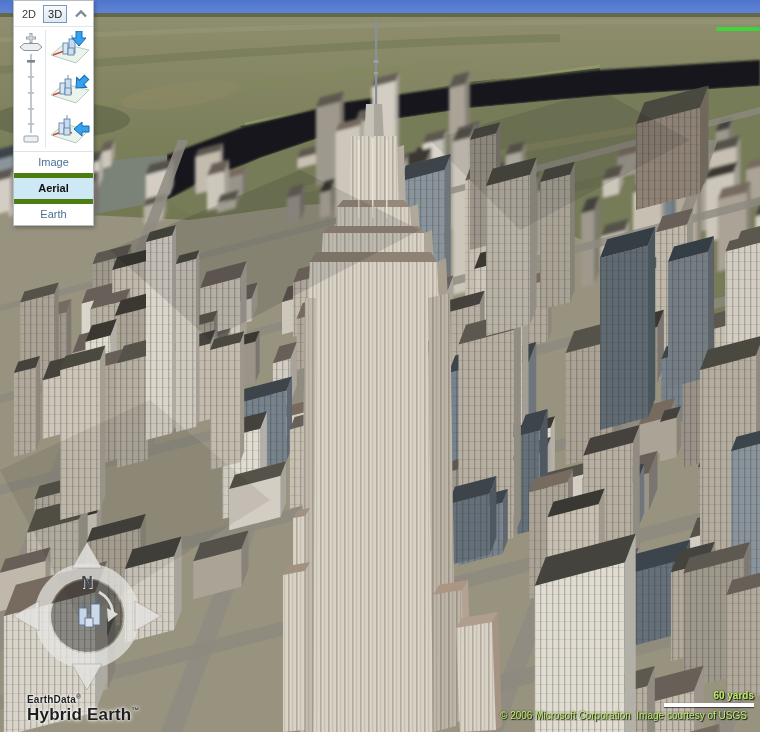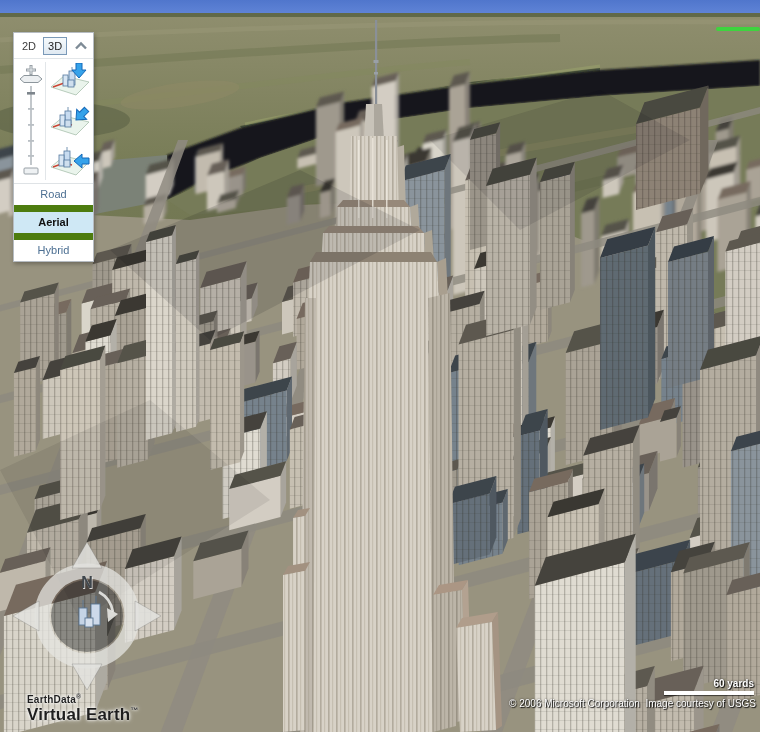--- a/index.html
+++ b/index.html
@@ -1,55 +1,55 @@
 <!DOCTYPE html>
 <html><head>
 <meta charset="utf-8">
 <style>
   html,body{margin:0;padding:0;background:#222;}
   #app{position:relative;width:760px;height:732px;overflow:hidden;
        font-family:"Liberation Sans",sans-serif;user-select:none;}
   #scene{position:absolute;left:0;top:0;}
 
   
-  .nav-panel{position:absolute;left:13px;top:32px;width:79px;background:#fff;
+  .nav-panel{position:absolute;left:13px;top:0;width:79px;background:#fff;
              border:1px solid #b6bcc2;box-shadow:1px 2px 4px rgba(0,0,0,.28);}
   .tab-row{display:flex;align-items:center;height:25px;padding:0 4px;gap:3px;}
   .tab{font-size:11px;color:#3c3c3c;padding:2px 4px;cursor:pointer;}
   .tab.active{border:1px solid #7a99b8;background:linear-gradient(#f6fafc,#dfe9f2);
               font-weight:400;color:#222;}
   .collapse{margin-left:auto;cursor:pointer;display:flex;align-items:center;}
   .panel-body{display:flex;border-top:1px solid #e2e6e9;padding:3px 2px 3px 3px;}
   .slider-col{width:28px;border-right:1px solid #e2e6e9;display:flex;justify-content:center;}
   .tilt-col{display:flex;flex-direction:column;gap:2px;padding-left:2px;}
   .tilt-btn{width:43px;height:38px;border:0;background:transparent;padding:1px;cursor:pointer;}
   .style-menu{border-top:1px solid #dfe3e6;}
   .style-item{height:21px;line-height:21px;text-align:center;font-size:11px;
-              color:#4c6f92;border-top:7px solid #4d7c0f;cursor:pointer;}
+              color:#4c6f92;border-top:5px solid #4d7c0f;cursor:pointer;}
   .style-item:first-child{border-top:none;}
   .style-item.active{background:#cfe8f5;color:#101010;font-weight:700;}
 
   
   .compass{position:absolute;left:1px;top:530px;width:172px;height:172px;cursor:pointer;}
 
   
   .brand{position:absolute;left:27px;top:693px;color:#1e1e1e;line-height:1.05;
          text-shadow:0 0 3px rgba(255,255,255,.95),0 0 5px rgba(255,255,255,.8),0 0 1px #fff;}
   .brand-top{font-size:10px;font-weight:700;letter-spacing:.2px;}
   .brand-top .reg{font-size:7px;vertical-align:super;}
   .brand-main{font-size:17px;font-weight:700;letter-spacing:.2px;}
   .brand-main .tm{font-size:8px;vertical-align:super;}
 
   
-  .map-info{position:absolute;right:4px;bottom:22px;width:256px;color:#ffffff;
+  .map-info{position:absolute;right:4px;bottom:10px;width:256px;color:#bef264;
             text-shadow:1px 1px 1px rgba(0,0,0,.9),0 0 2px rgba(0,0,0,.7);}
   .scale-label{font-size:10px;font-weight:700;text-align:right;padding-right:2px;}
   .scale-bar{width:90px;height:4px;background:#fff;margin:2px 2px 3px auto;
              box-shadow:0 1px 1px rgba(0,0,0,.6);}
-  .attr{font-size:10px;text-align:right;white-space:pre;line-height:12px;}
+  .attr{font-size:10px;text-align:left;white-space:pre;line-height:12px;}
 </style>
 </head>
 <body>
 
 <div id="app">
 
   <svg id="scene" width="760" height="732" viewBox="0 0 760 732">
     <defs>
       <linearGradient id="skyG" x1="0" y1="0" x2="0" y2="1">
         <stop offset="0" stop-color="#5076cc"></stop>
@@ -933,23 +933,23 @@
             <rect x="14" y="8" width="6" height="14" fill="#c7dbf0" stroke="#54789e" stroke-width="0.8"></rect>
             <line x1="17" y1="4" x2="17" y2="8" stroke="#54789e" stroke-width="0.8"></line>
             <rect x="9" y="12" width="5" height="11" fill="#d8e6f4" stroke="#54789e" stroke-width="0.8"></rect>
             <rect x="14" y="17" width="6" height="7" fill="#cfdfee" stroke="#54789e" stroke-width="0.8"></rect>
             <polygon points="-3,-15 3,-15 3,-8 7,-8 0,0 -7,-8 -3,-8" fill="#35a2ea" stroke="#1468b8" transform="translate(24,18) rotate(90)"></polygon>
           </svg>
         </button>
       </div>
     </div>
     <div class="style-menu">
-      <div class="style-item">Road</div>
+      <div class="style-item">Image</div>
       <div class="style-item active">Aerial</div>
-      <div class="style-item">Hybrid</div>
+      <div class="style-item">Earth</div>
     </div>
   </div>
 
   <div class="compass">
     <svg width="172" height="172" viewBox="0 0 172 172">
       <circle cx="86" cy="86" r="36" fill="rgba(20,22,24,0.40)"></circle>
       <circle cx="86" cy="86" r="45" fill="none" stroke="rgba(228,228,224,0.75)" stroke-width="15"></circle>
       <polygon points="86,12 71,38 101,38" fill="rgba(226,226,222,0.85)" stroke="rgba(90,90,90,0.25)"></polygon>
       <polygon points="160,86 134,71 134,101" fill="rgba(226,226,222,0.85)" stroke="rgba(90,90,90,0.25)"></polygon>
       <polygon points="86,160 71,134 101,134" fill="rgba(226,226,222,0.85)" stroke="rgba(90,90,90,0.25)"></polygon>
@@ -965,21 +965,21 @@
         <line x1="95" y1="66" x2="95" y2="74" stroke="#5a7693" stroke-width="0.9"></line>
         <rect x="78" y="78" width="8" height="17" fill="#c5d4e6" stroke="#5a7693" stroke-width="0.9"></rect>
         <rect x="90" y="74" width="9" height="21" fill="#cdd9ea" stroke="#5a7693" stroke-width="0.9"></rect>
         <rect x="84" y="88" width="8" height="9" fill="#d7e1ee" stroke="#5a7693" stroke-width="0.9"></rect>
       </g>
     </svg>
   </div>
 
   <div class="brand">
     <div class="brand-top"><span>EarthData</span><span class="reg">®</span></div>
-    <div class="brand-main"><span>Virtual Earth</span><span class="tm">™</span></div>
+    <div class="brand-main"><span>Hybrid Earth</span><span class="tm">™</span></div>
   </div>
 
   <div class="map-info">
     <div class="scale-label">60 yards</div>
     <div class="scale-bar"></div>
     <div class="attr">© 2006 Microsoft Corporation  Image courtesy of USGS</div>
   </div>
 </div>
 
 </body></html>

